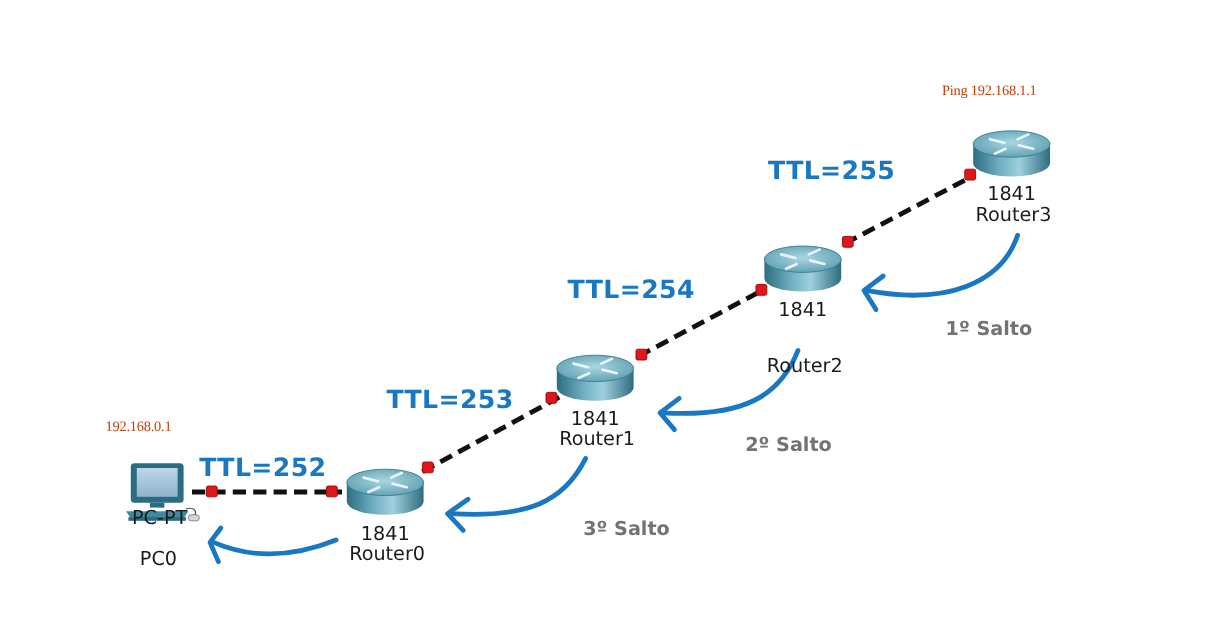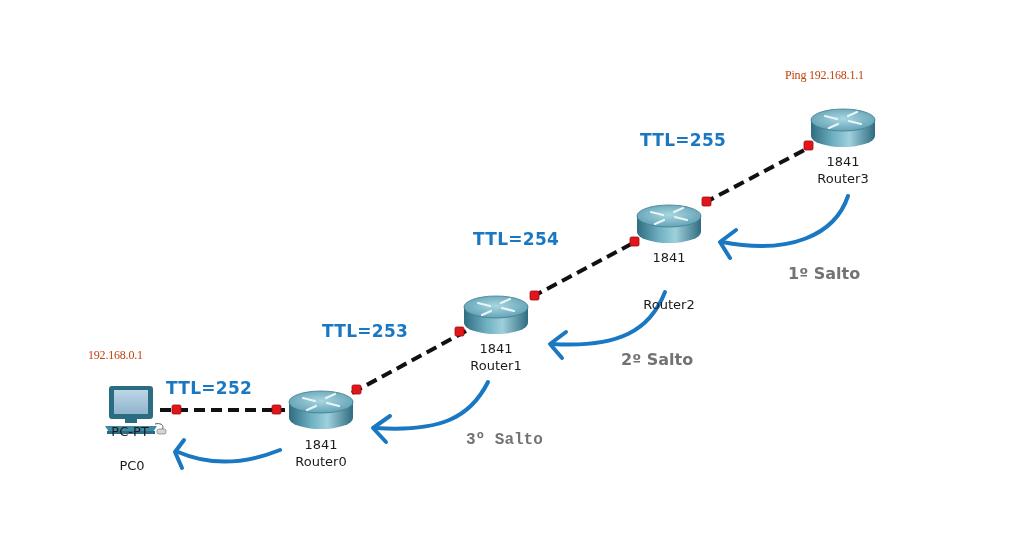--- a/index.html
+++ b/index.html
@@ -1,21 +1,21 @@
 <!DOCTYPE html>
 <html><head>
 <meta charset="utf-8">
 <style>
   html, body { margin:0; padding:0; background:#ffffff; }
   body { width:1024px; height:536px; position:relative; overflow:hidden; font-family:"DejaVu Sans", sans-serif; }
   #canvas { position:absolute; left:0; top:0; width:1024px; height:536px; }
   .lbl { position:absolute; font-family:"DejaVu Sans", sans-serif; color:#1b1b1b; text-align:center; white-space:nowrap; }
-  .small { font-size:13px; line-height:16px; }
+  .small { font-size:16px; line-height:16px; }
   .ip { font-size:12px; font-family:Liberation Serif, serif; letter-spacing:-0.2px; color:#c2410c; }
-  .ttl { position:absolute; font-family:"DejaVu Sans", sans-serif; font-weight:bold; font-size:17px; color:#1a78c2; white-space:nowrap; letter-spacing:0.3px; }
+  .ttl { position:absolute; font-family:"DejaVu Sans", sans-serif; font-weight:bold; font-size:21px; color:#1a78c2; white-space:nowrap; letter-spacing:0.3px; }
   .hop { position:absolute; font-family:"DejaVu Sans", sans-serif; font-weight:bold; font-size:16px; color:#737373; white-space:nowrap; }
 </style>
 </head>
 <body>
 
 <svg id="canvas" width="1024" height="536" viewBox="0 0 1024 536" xmlns="http://www.w3.org/2000/svg">
   <defs>
     <linearGradient id="rside" x1="0" x2="1" y1="0" y2="0">
       <stop offset="0" stop-color="#2f6c80"></stop>
       <stop offset="0.35" stop-color="#6fb0c2"></stop>
@@ -118,14 +118,14 @@
 
 <div class="lbl small" style="left:813px; top:154px; width:60px;">1841</div>
 <div class="lbl small" style="left:813px; top:171px; width:60px;">Router3</div>
 
 <div class="ttl" style="left:166px; top:378px;">TTL=252</div>
 <div class="ttl" style="left:302px; top:321px;margin-left:20px;">TTL=253</div>
 <div class="ttl" style="left:473px; top:229px;">TTL=254</div>
 <div class="ttl" style="left:640px; top:130px;">TTL=255</div>
 
 <div class="hop" style="left:788px; top:264px;">1º Salto</div>
-<div class="hop" style="left:621px; top:350px;">2º Salto</div>
-<div class="hop" style="left:466px; top:431px;font-family:Liberation Mono, monospace;">3º Salto</div>
+<div class="hop" style="left:621px; top:361px;">2º Salto</div>
+<div class="hop" style="left:486px; top:431px;">3º Salto</div>
 
 </body></html>

